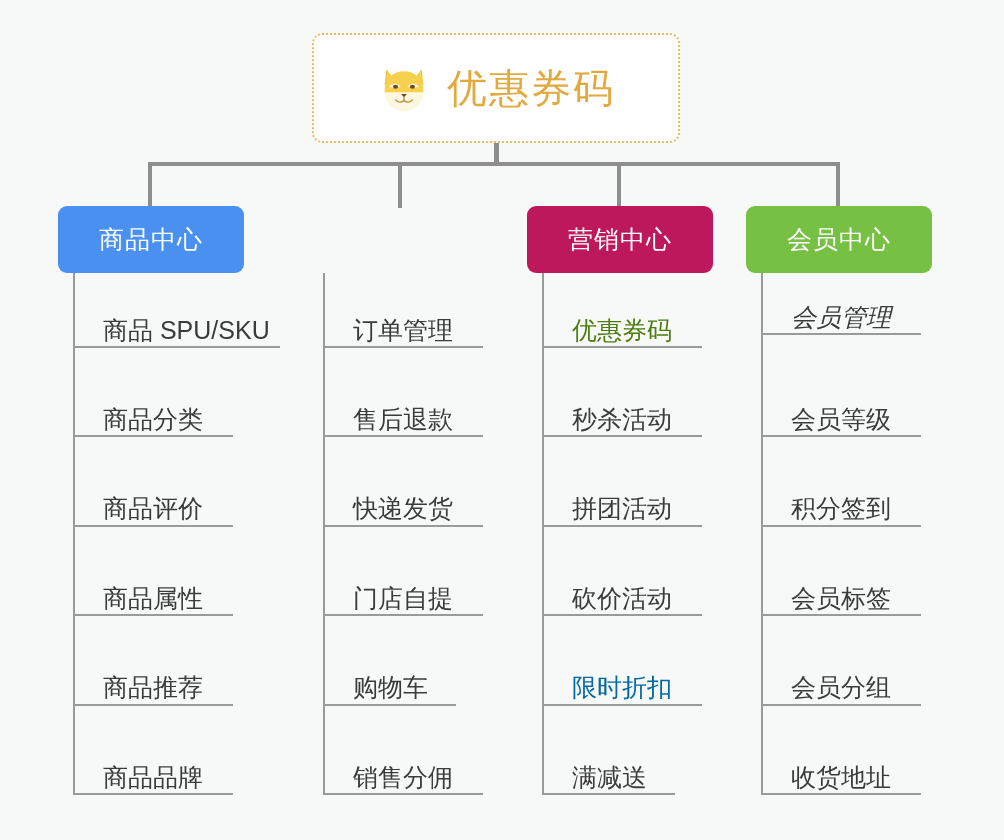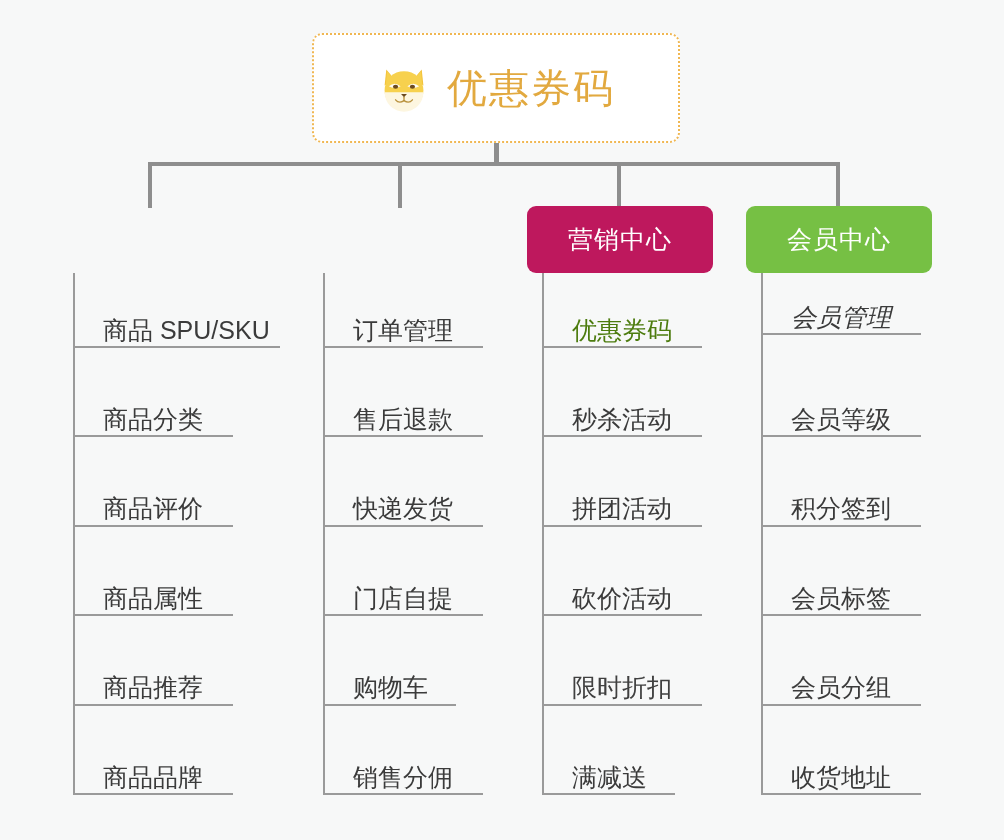--- a/index.html
+++ b/index.html
@@ -130,20 +130,23 @@
     <span class="root-title" style="color: rgb(226, 169, 63);">优惠券码</span>
   </div>
 
   <div class="conn conn-v-root" style="background: rgb(142, 142, 142);"></div>
   <div class="conn conn-h-main" style="background: rgb(142, 142, 142);"></div>
   <div class="drop" style="left: 148px; background: rgb(142, 142, 142);"></div>
   <div class="drop" style="left: 398px; background: rgb(142, 142, 142);"></div>
   <div class="drop" style="left: 617px; background: rgb(142, 142, 142);"></div>
   <div class="drop" style="left: 836px; background: rgb(142, 142, 142);"></div>
 
+  <div class="cat-card" style="left: 58px; background: rgb(74, 144, 240);">
+    <span class="cat-label">商品中心</span>
+  </div>
   <div class="leaf-col" style="left:73px;">
     <div class="spine" style="height: 522px; background: rgb(154, 154, 154);"></div>
     <div class="leaf-item" style="top: 35px; width: 207px; border-bottom-color: rgb(154, 154, 154);">
         <span class="leaf-label" style="color: rgb(59, 59, 59);">商品 SPU/SKU</span>
       </div>
     <div class="leaf-item" style="top: 124.4px; width: 160px; border-bottom-color: rgb(154, 154, 154);">
         <span class="leaf-label" style="color: rgb(59, 59, 59);">商品分类</span>
       </div>
     <div class="leaf-item" style="top: 213.8px; width: 160px; border-bottom-color: rgb(154, 154, 154);">
         <span class="leaf-label" style="color: rgb(59, 59, 59);">商品评价</span>
@@ -192,21 +195,21 @@
     <div class="leaf-item" style="top: 124.4px; width: 160px; border-bottom-color: rgb(154, 154, 154);">
         <span class="leaf-label" style="color: rgb(59, 59, 59);">秒杀活动</span>
       </div>
     <div class="leaf-item" style="top: 213.8px; width: 160px; border-bottom-color: rgb(154, 154, 154);">
         <span class="leaf-label" style="color: rgb(59, 59, 59);">拼团活动</span>
       </div>
     <div class="leaf-item" style="top: 303.2px; width: 160px; border-bottom-color: rgb(154, 154, 154);">
         <span class="leaf-label" style="color: rgb(59, 59, 59);">砍价活动</span>
       </div>
     <div class="leaf-item" style="top: 392.6px; width: 160px; border-bottom-color: rgb(154, 154, 154);">
-        <span class="leaf-label" style="color: #404040;">限时折扣</span>
+        <span class="leaf-label" style="color: #0369a1;">限时折扣</span>
       </div>
     <div class="leaf-item" style="top: 482px; width: 133px; border-bottom-color: rgb(154, 154, 154);">
         <span class="leaf-label" style="color: rgb(59, 59, 59);">满减送</span>
       </div>
   </div>
 
   <div class="cat-card" style="left: 746px; background: rgb(118, 192, 68);">
     <span class="cat-label">会员中心</span>
   </div>
   <div class="leaf-col" style="left:761px;">

